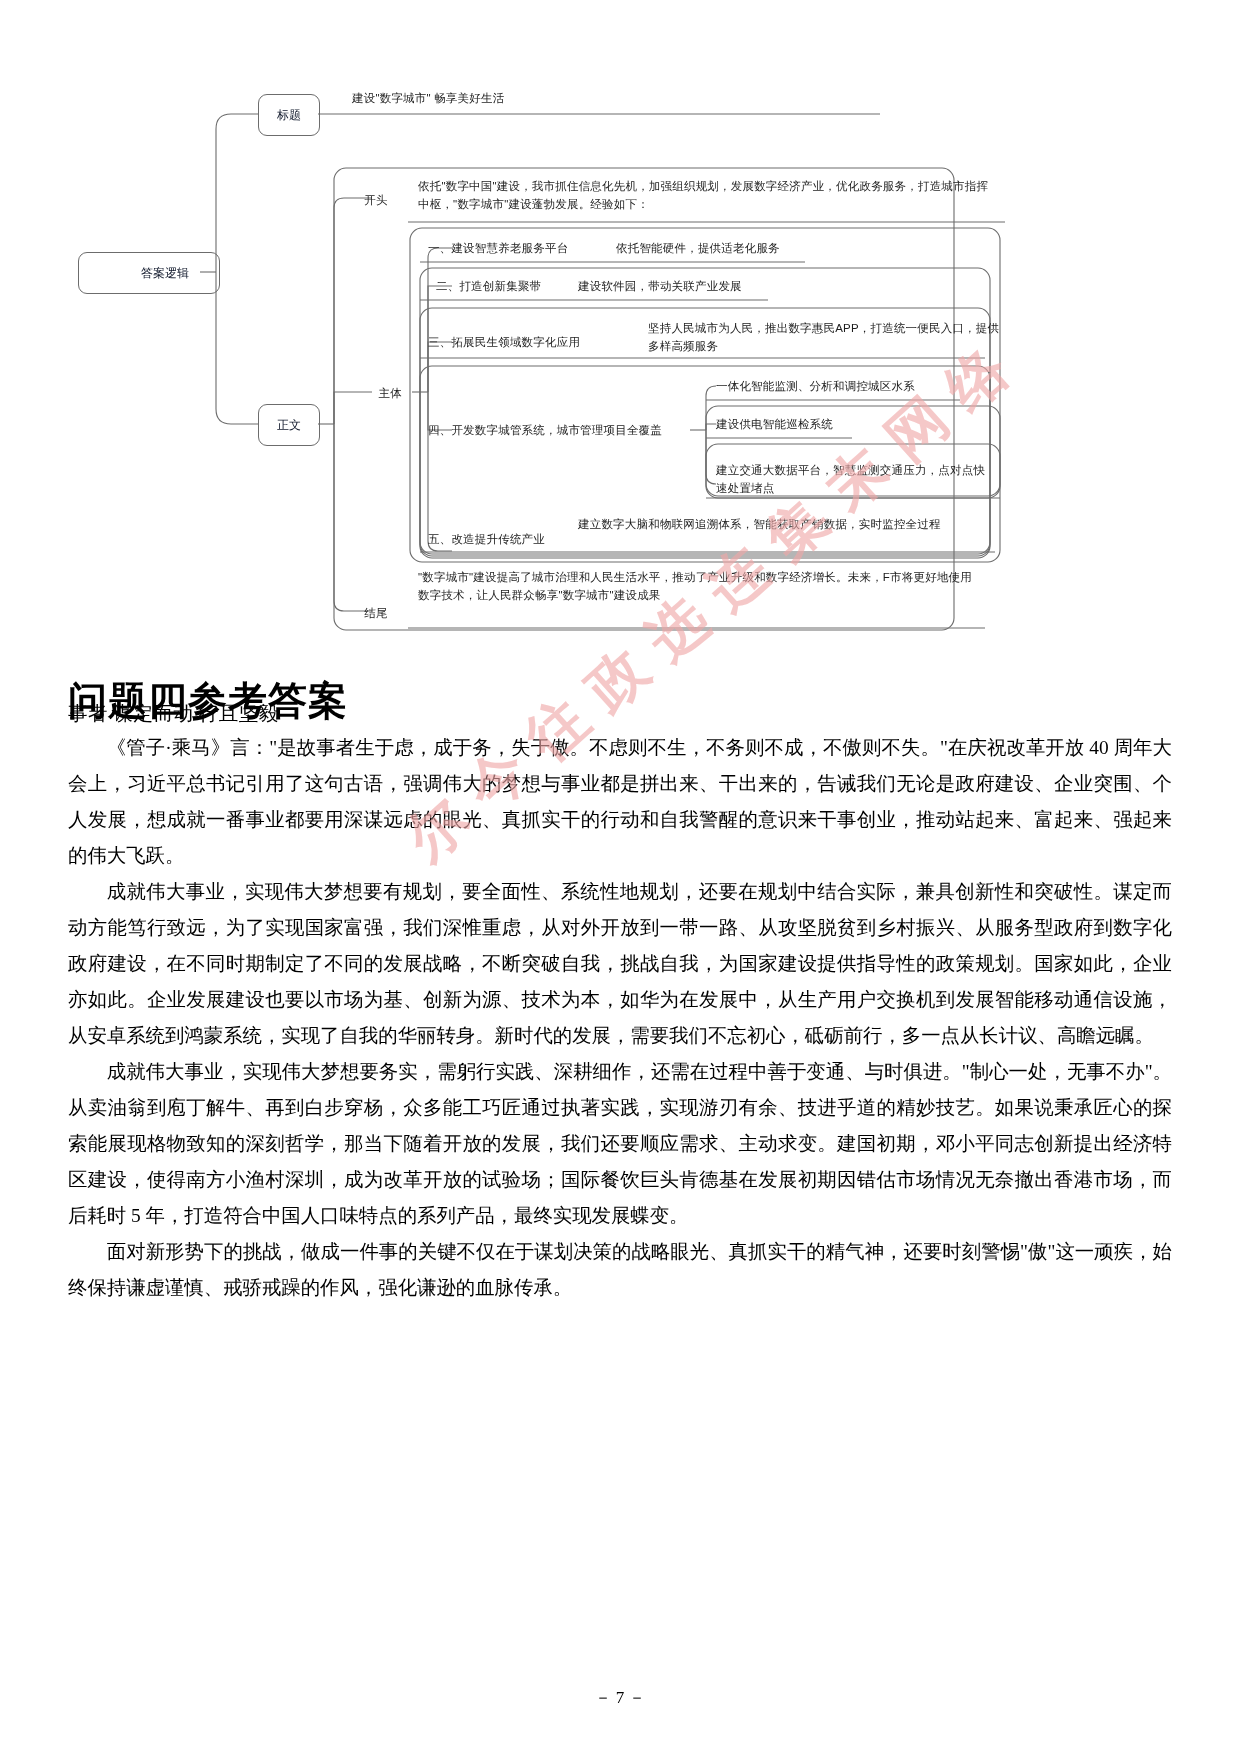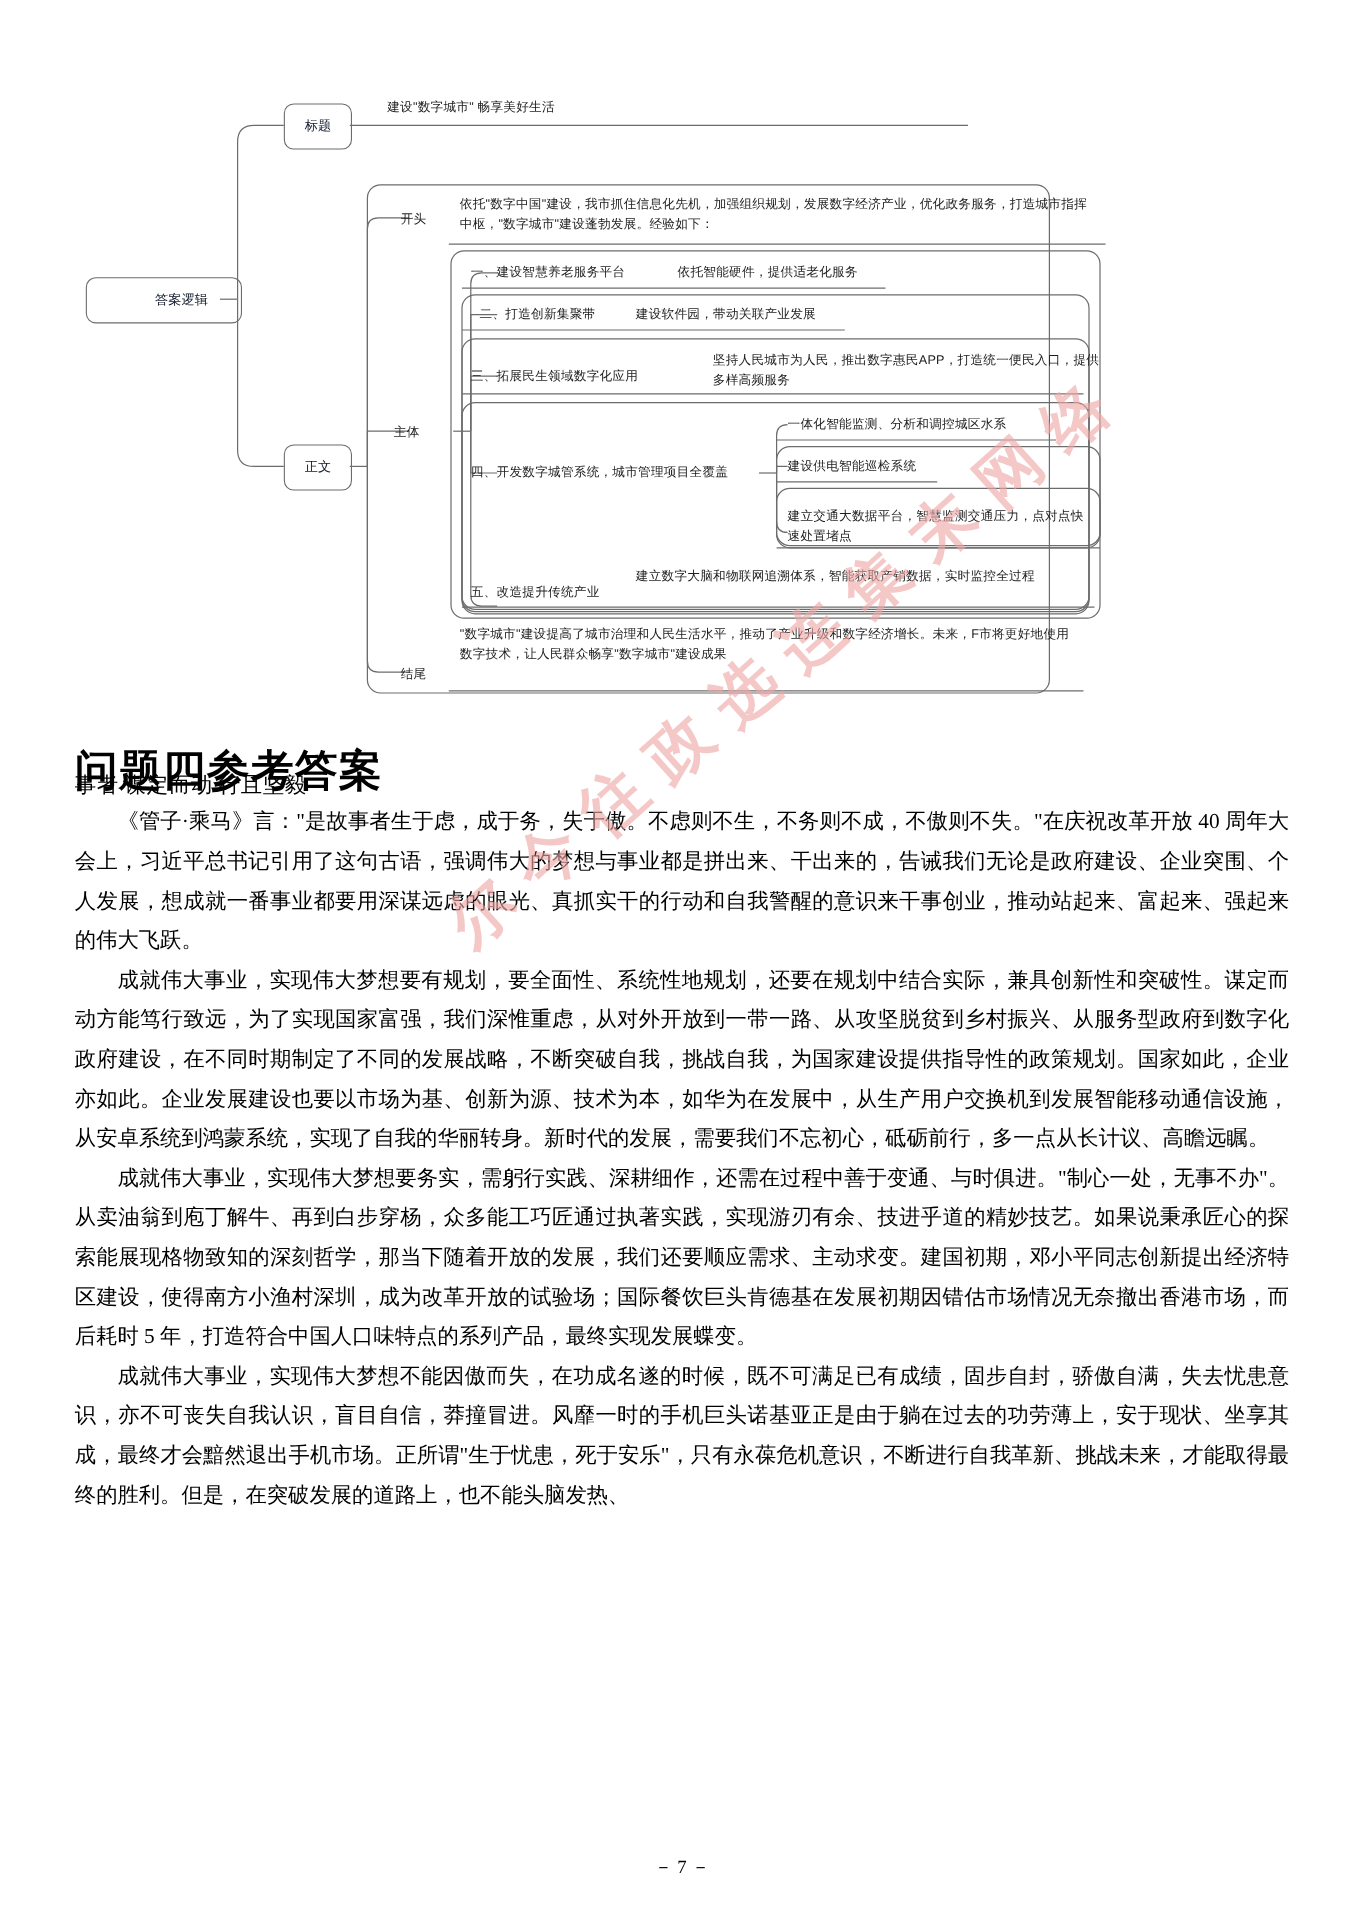--- a/index.html
+++ b/index.html
@@ -197,21 +197,21 @@
 
   <div class="mm-box" style="left:258px; top:404px; width:60px; height:40px;">
     <div class="mm-node-text">正文</div>
   </div>
 
   <div class="mm-label" style="left:352px; top:90px; width:520px;">建设"数字城市" 畅享美好生活</div>
 
   <div class="mm-label" style="left:354px; top:192px; width:44px; text-align:center;">开头</div>
   <div class="mm-label" style="left:418px; top:178px; width:580px; white-space:normal;">依托"数字中国"建设，我市抓住信息化先机，加强组织规划，发展数字经济产业，优化政务服务，打造城市指挥中枢，"数字城市"建设蓬勃发展。经验如下：</div>
 
-  <div class="mm-label" style="left:358px; top:385px; width:44px; text-align:left;">主体</div>
+  <div class="mm-label" style="left:358px; top:385px; width:44px; text-align:right;">主体</div>
 
   <div class="mm-label" style="left:428px; top:240px; width:200px;">一、建设智慧养老服务平台</div>
   <div class="mm-label" style="left:616px; top:240px; width:260px;">依托智能硬件，提供适老化服务</div>
 
   <div class="mm-label" style="left:408px; top:278px; width:200px;margin-left:28px;">二、打造创新集聚带</div>
   <div class="mm-label" style="left:578px; top:278px; width:260px;">建设软件园，带动关联产业发展</div>
 
   <div class="mm-label" style="left:428px; top:334px; width:220px;">三、拓展民生领域数字化应用</div>
   <div class="mm-label" style="left:648px; top:320px; width:360px; white-space:normal;">坚持人民城市为人民，推出数字惠民APP，打造统一便民入口，提供多样高频服务</div>
 
@@ -242,17 +242,17 @@
 
 <div id="doc">
   <h1 id="heading">问题四参考答案</h1>
 
   <div id="subtitle">事者  谋定而动  行且坚毅</div>
 
   <div id="body-text">
     <p>《管子·乘马》言："是故事者生于虑，成于务，失于傲。不虑则不生，不务则不成，不傲则不失。"在庆祝改革开放 40 周年大会上，习近平总书记引用了这句古语，强调伟大的梦想与事业都是拼出来、干出来的，告诫我们无论是政府建设、企业突围、个人发展，想成就一番事业都要用深谋远虑的眼光、真抓实干的行动和自我警醒的意识来干事创业，推动站起来、富起来、强起来的伟大飞跃。</p>
     <p>成就伟大事业，实现伟大梦想要有规划，要全面性、系统性地规划，还要在规划中结合实际，兼具创新性和突破性。谋定而动方能笃行致远，为了实现国家富强，我们深惟重虑，从对外开放到一带一路、从攻坚脱贫到乡村振兴、从服务型政府到数字化政府建设，在不同时期制定了不同的发展战略，不断突破自我，挑战自我，为国家建设提供指导性的政策规划。国家如此，企业亦如此。企业发展建设也要以市场为基、创新为源、技术为本，如华为在发展中，从生产用户交换机到发展智能移动通信设施，从安卓系统到鸿蒙系统，实现了自我的华丽转身。新时代的发展，需要我们不忘初心，砥砺前行，多一点从长计议、高瞻远瞩。</p>
     <p>成就伟大事业，实现伟大梦想要务实，需躬行实践、深耕细作，还需在过程中善于变通、与时俱进。"制心一处，无事不办"。从卖油翁到庖丁解牛、再到白步穿杨，众多能工巧匠通过执著实践，实现游刃有余、技进乎道的精妙技艺。如果说秉承匠心的探索能展现格物致知的深刻哲学，那当下随着开放的发展，我们还要顺应需求、主动求变。建国初期，邓小平同志创新提出经济特区建设，使得南方小渔村深圳，成为改革开放的试验场；国际餐饮巨头肯德基在发展初期因错估市场情况无奈撤出香港市场，而后耗时 5 年，打造符合中国人口味特点的系列产品，最终实现发展蝶变。</p>
-    <p>成就伟大事业，实现伟大梦想不能因傲而失，在功成名遂的时候，既不可满足已有成绩，固步自封，骄傲自满，失去忧患意识，亦不可丧失自我认识，盲目自信，莽撞冒进。风靡一时的手机巨头诺基亚正是由于躺在过去的功劳薄上，安于现状、坐享其成，最终才会黯然退出手机市场。正所谓"生于忧患，死于安乐"，只有永葆危机意识，不断进行自我革新、挑战未来，才能取得最终的胜利。但是，在突破发展的道路上，也不能头脑发热、</p>
+    <p>面对新形势下的挑战，做成一件事的关键不仅在于谋划决策的战略眼光、真抓实干的精气神，还要时刻警惕"傲"这一顽疾，始终保持谦虚谨慎、戒骄戒躁的作风，强化谦逊的血脉传承。</p>
   </div>
 
   <div id="footer">－ 7 －</div>
 </div>
 
 </body></html>

